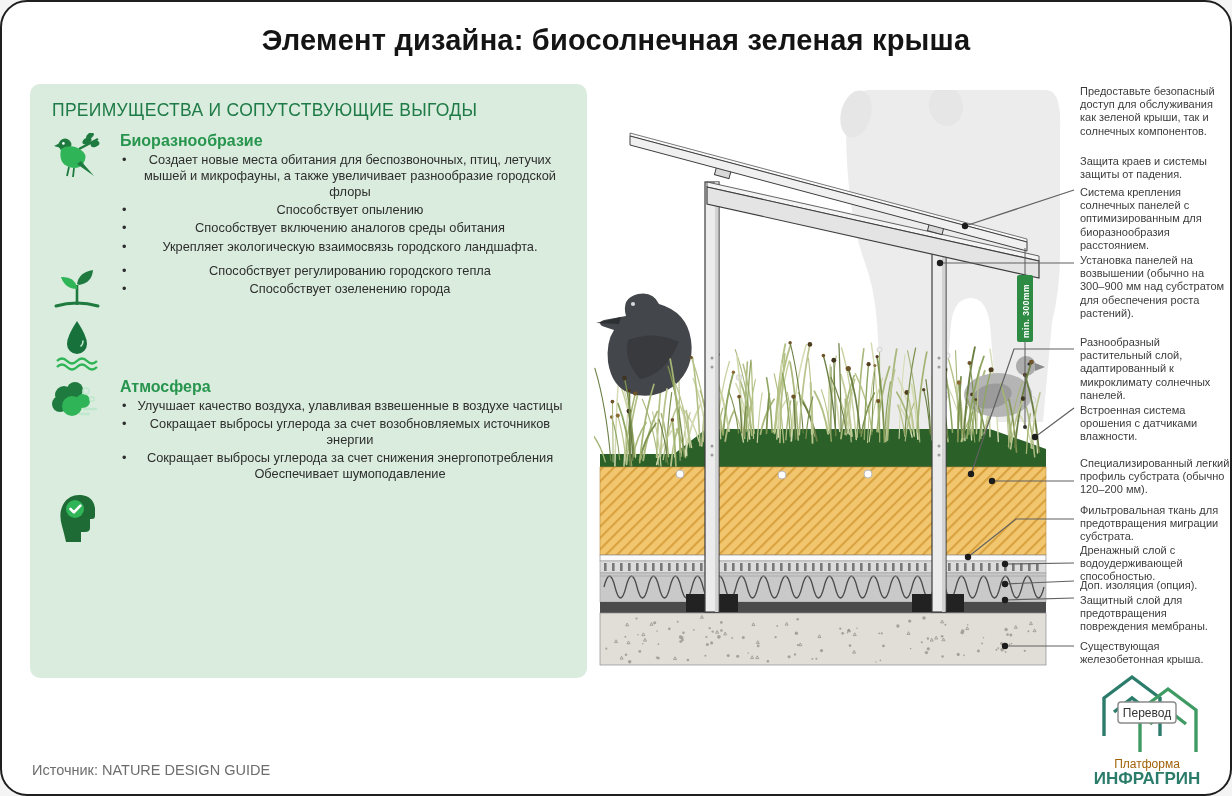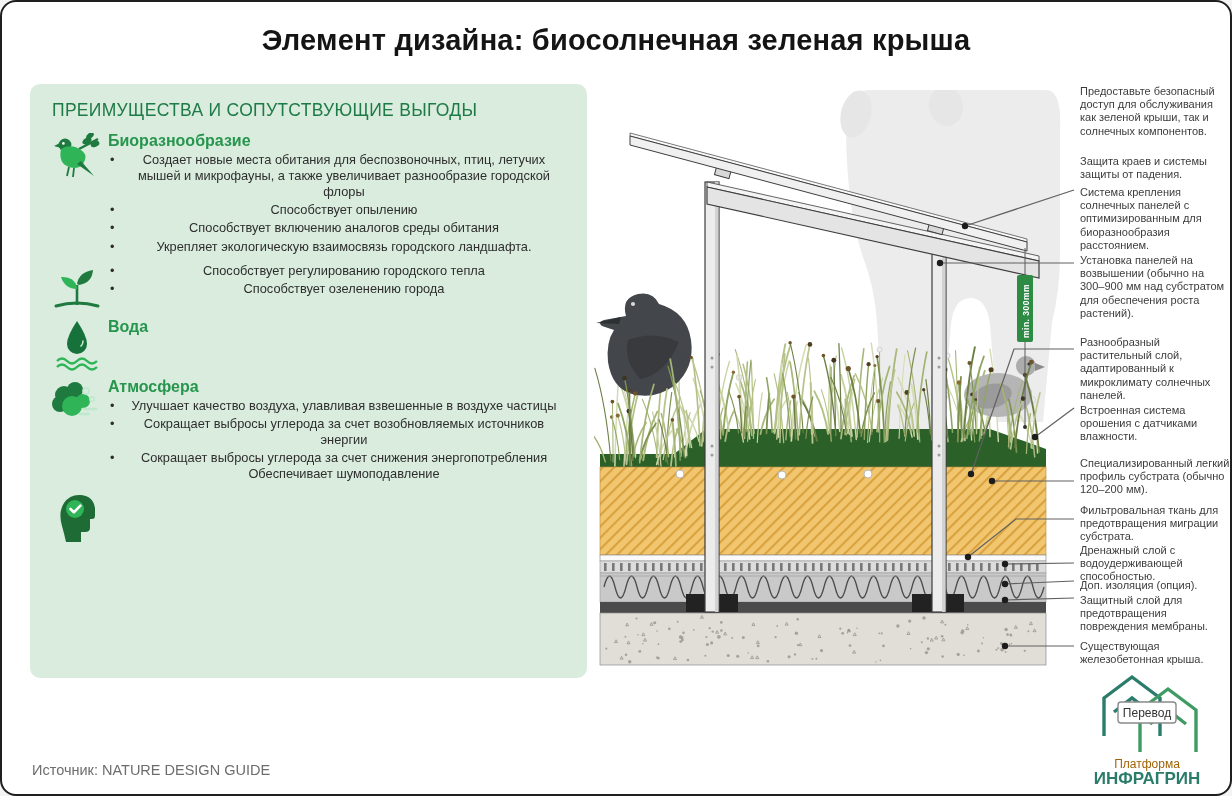--- a/index.html
+++ b/index.html
@@ -1,25 +1,25 @@
 <!DOCTYPE html>
 <html><head>
 <meta charset="utf-8">
 <style>
   html,body{margin:0;padding:0;background:#f4f4f4;}
   .page{position:relative;width:1232px;height:796px;background:#ffffff;border:2px solid #1f1f1f;
-        border-radius:16px;box-sizing:border-box;overflow:hidden;
+        border-radius:27px;box-sizing:border-box;overflow:hidden;
         font-family:"Liberation Sans", sans-serif;}
   .main-title{position:absolute;top:22px;left:0;width:100%;text-align:center;
         font-size:29px;font-weight:bold;color:#141414;letter-spacing:.2px;}
   
   .benefits{position:absolute;left:28px;top:82px;width:557px;height:594px;
         background:#d9ecdd;border-radius:10px;box-sizing:border-box;padding:14px 22px 10px 16px;}
   .benefits h2{margin:2px 0 8px 6px;font-size:17.5px;font-weight:400;color:#1e7a46;letter-spacing:.3px;}
-  .section{display:flex;margin-bottom:4px;}
+  .section{display:flex;gap:12px;margin-bottom:4px;}
   .icon-box{width:62px;flex:0 0 62px;display:flex;justify-content:center;align-items:flex-start;padding-top:4px;}
   .sec-body{flex:1;}
   .sec-body h3{margin:3px 0 2px 0;font-size:16px;font-weight:800;color:#27954e;}
   .sec-body ul{margin:0;padding:0;list-style:none;}
   .sec-body li{position:relative;padding-left:15px;margin:2px 0;font-size:12.8px;line-height:1.26;
         color:#2e2e2e;white-space:pre-line;text-align:center;}
   .sec-body li::before{content:"•";position:absolute;left:2px;top:0;color:#2e2e2e;}
   
   .diagram-svg{position:absolute;left:592px;top:88px;}
   
@@ -89,21 +89,20 @@
     <div class="section">
       <div class="icon-box">
         <svg width="50" height="52" viewBox="0 0 50 52">
           <path d="M25,2 Q35,17 35,25 a10,10 0 1,1 -20,0 Q15,17 25,2 Z" fill="#17713a"></path>
           <path d="M29,27 q2,-1.5 2,-5" stroke="#bfe8cd" stroke-width="1.6" fill="none" stroke-linecap="round"></path>
           <path d="M5,42 q5,-5 10,0 q5,5 10,0 q5,-5 10,0 q5,5 10,0" stroke="#2fb457" stroke-width="2.4" fill="none"></path>
           <path d="M5,48 q5,-5 10,0 q5,5 10,0 q5,-5 10,0 q5,5 10,0" stroke="#2fb457" stroke-width="2.4" fill="none"></path>
         </svg>
       </div>
       <div class="sec-body">
-        <h3>Вода</h3>
       </div>
     </div>
 
     <div class="section">
       <div class="icon-box">
         <svg width="54" height="46" viewBox="0 0 54 46">
           <circle cx="14" cy="16" r="9" fill="#1e7a3e"></circle>
           <circle cx="25" cy="11" r="8" fill="#1e7a3e"></circle>
           <circle cx="10" cy="25" r="8" fill="#1e7a3e"></circle>
           <circle cx="22" cy="27" r="10" fill="#2fb457"></circle>

